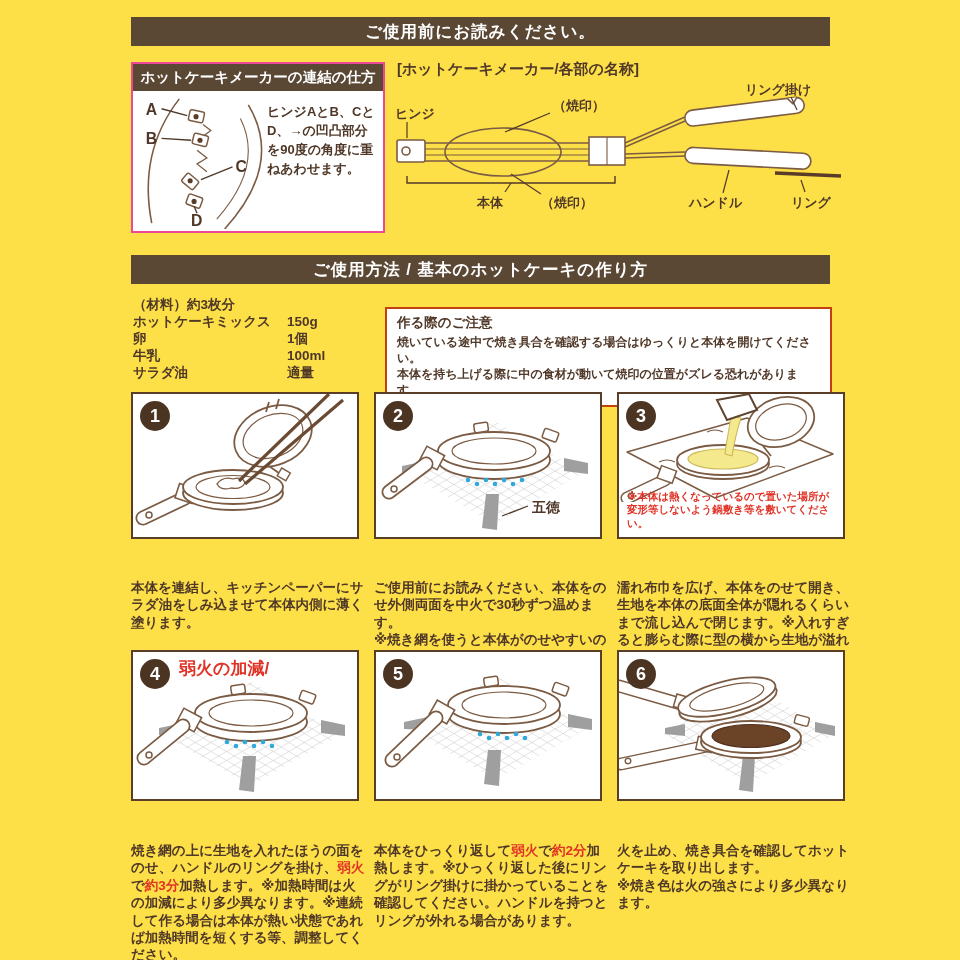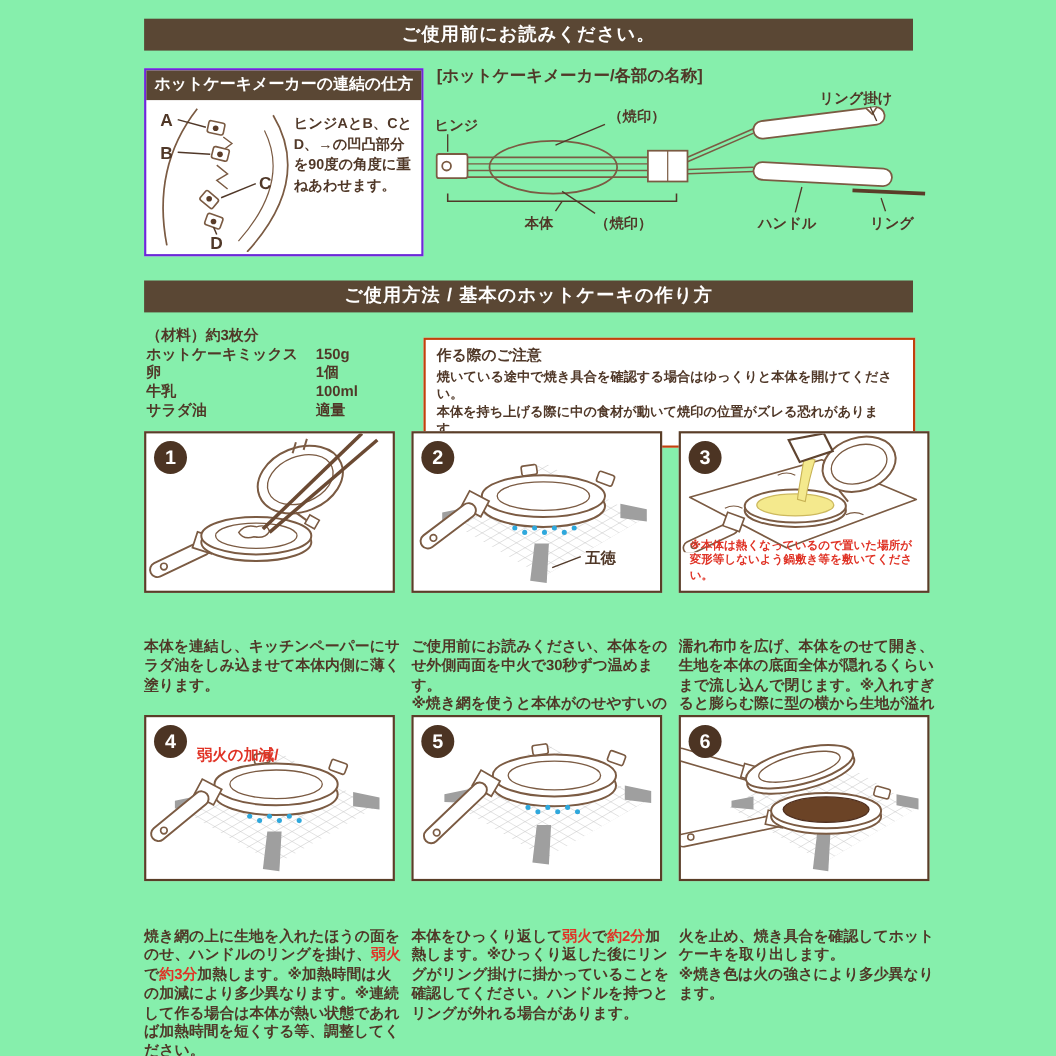--- a/index.html
+++ b/index.html
@@ -1,21 +1,21 @@
 <!DOCTYPE html>
 <html><head>
 <meta charset="utf-8">
 <style>
   html,body{margin:0;padding:0;background:#ffffff;}
-  #page{position:relative;width:960px;height:960px;background:#86efac;overflow:hidden;
+  #page{position:relative;width:960px;height:960px;background:#fde047;overflow:hidden;
         font-family:"Liberation Sans","DejaVu Sans",sans-serif;color:#503828;font-weight:700;}
   .banner{position:absolute;left:131px;width:699px;height:29px;background:#5a4734;color:#fff;
           text-align:center;line-height:29px;font-size:16.5px;letter-spacing:1px;}
   
-  .cbox{position:absolute;left:131px;top:62px;width:254px;height:171px;border:2px solid #6d28d9;background:#fff;box-sizing:border-box;}
+  .cbox{position:absolute;left:131px;top:62px;width:254px;height:171px;border:2px solid #ec4899;background:#fff;box-sizing:border-box;}
   .cbox-head{height:27px;background:#5a4734;color:#fff;text-align:center;line-height:27px;font-size:14.5px;}
   .cbox-body{display:flex;}
   .cbox-text{width:112px;padding-top:12px;font-size:13px;line-height:1.45;}
   #parts-title{position:absolute;left:397px;top:60px;font-size:15px;}
   #parts-svg{position:absolute;left:393px;top:80px;}
   
   #ingredients{position:absolute;left:133px;top:296px;width:250px;font-size:13.5px;line-height:17px;}
   .ing-row{display:flex;}
   .ing-name{width:154px;}
   
@@ -28,21 +28,21 @@
   .row1{top:392px;height:147px;}
   .row2{top:650px;height:151px;}
   .c1{left:131px;} .c2{left:374px;} .c3{left:617px;}
   .numc{position:absolute;left:7px;top:7px;width:30px;height:30px;border-radius:50%;background:#4c3423;
         color:#fff;font-size:18px;text-align:center;line-height:30px;}
   .illus{display:block;}
   .cap{position:absolute;width:236px;font-size:13.5px;line-height:17.4px;margin-top:34px;}
   .capr1{top:545px;} .capr2{top:808px;}
   .red{color:#e03326;}
   .warn3{position:absolute;left:8px;bottom:7px;width:208px;font-size:10.5px;line-height:13.5px;color:#e03326;}
-  .heat4{position:absolute;left:46px;top:27px;font-size:14px;line-height:15px;color:#e03326;}
+  .heat4{position:absolute;left:46px;top:9px;font-size:17px;line-height:15px;color:#e03326;}
   svg text{font-family:"Liberation Sans","DejaVu Sans",sans-serif;font-weight:700;fill:#503828;}
 </style>
 </head>
 <body>
 
 <div id="page">
 
   <svg width="0" height="0" style="position:absolute" aria-hidden="true">
     <defs>
       <pattern id="mesh" width="9" height="9" patternUnits="userSpaceOnUse" patternTransform="matrix(0.866 0.5 -0.866 0.5 0 0)">

